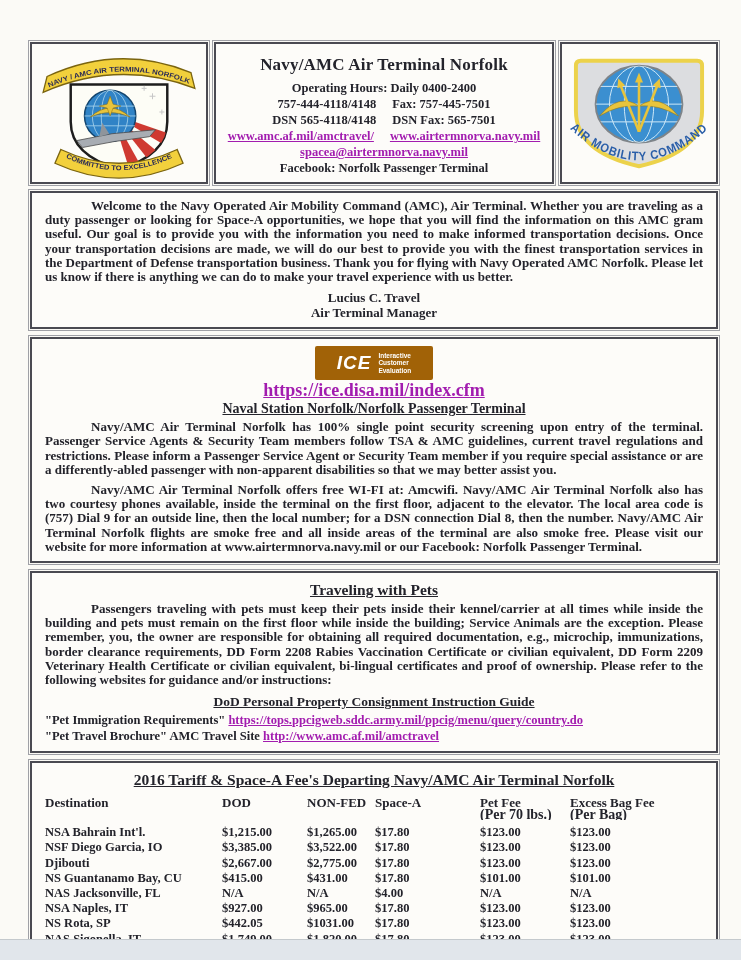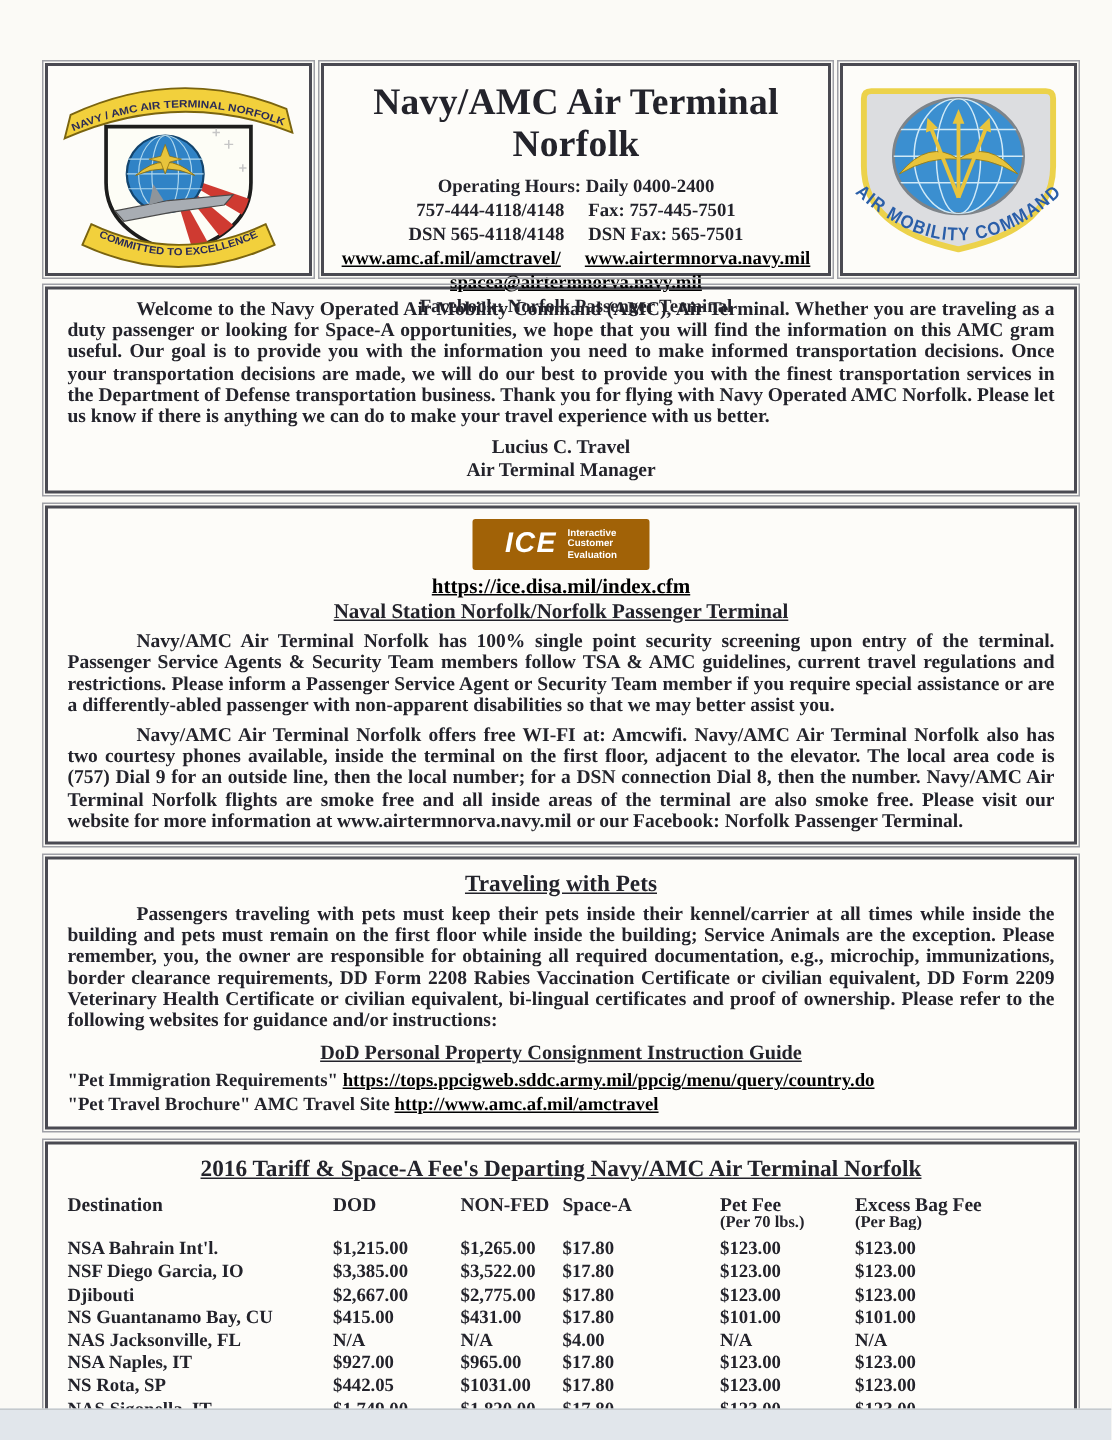--- a/index.html
+++ b/index.html
@@ -16,25 +16,25 @@
     border:2px solid #4a4a52;
     outline:1px solid #9fa0a6;
     outline-offset:1px;
     background:#fdfcf9;
     box-sizing:border-box;
   }
   .header-row{display:flex;gap:6px;height:142px;margin-bottom:7px;}
   .seal-box{width:178px;display:flex;align-items:center;justify-content:center;}
   .seal-box.right{width:158px;}
   .center-box{flex:1;text-align:center;padding-top:9px;}
-  .doc-title{font-size:25px;letter-spacing:.2px;margin:2px 0 5px;}
+  .doc-title{font-size:17px;letter-spacing:.2px;margin:2px 0 5px;}
   .hdr-line{font-size:12.5px;line-height:16px;}
   .gap{margin-left:16px;}
-  .lnk{color:#000000;text-decoration:underline;cursor:pointer;}
-  .lnk.big{font-size:14px;}
+  .lnk{color:#a21caf;text-decoration:underline;cursor:pointer;}
+  .lnk.big{font-size:18px;}
   .section{padding:6px 13px 7px;margin-bottom:8px;}
   .body{margin:0 0 6px;font-size:13px;line-height:14.2px;}
   .just{text-align:justify;}
   .ind{text-indent:46px;}
   .last{margin-bottom:0;}
   .center{text-align:center;font-size:13px;line-height:15px;}
   .heading{font-size:14px;line-height:17px;margin:1px 0 3px;}
   .heading.big{font-size:15.5px;line-height:19px;}
   .heading.sm{font-size:13.5px;margin-top:4px;}
   .u{text-decoration:underline;}
@@ -47,21 +47,21 @@
     color:#fff;font-family:"Liberation Sans", sans-serif;
   }
   .ice-acronym{font-size:19px;font-weight:700;font-style:italic;letter-spacing:1px;}
   .ice-caption{display:block;text-align:left;}
   .cap-line{display:block;font-size:6.5px;line-height:7.5px;font-weight:700;}
   
   .t-grid{margin-top:6px;font-size:12.5px;}
   .t-row{display:grid;grid-template-columns:177px 85px 68px 105px 90px 1fr;}
   .t-head{margin-bottom:5px;}
   .t-head .t-cell{font-size:13px;line-height:15px;}
-  .t-sub{font-size:11px;line-height:10px;}
+  .t-sub{font-size:14px;line-height:10px;}
   .t-body .t-row{line-height:15.2px;}
   .t-cell{white-space:nowrap;overflow:hidden;}
   
   .scan-strip{
     position:absolute;left:0;right:0;bottom:0;height:20px;
     background:#e1e6eb;border-top:1px solid #c4c9cd;
   }
   svg text{font-family:"Liberation Sans", sans-serif;font-weight:700;}
 </style>
 </head>

